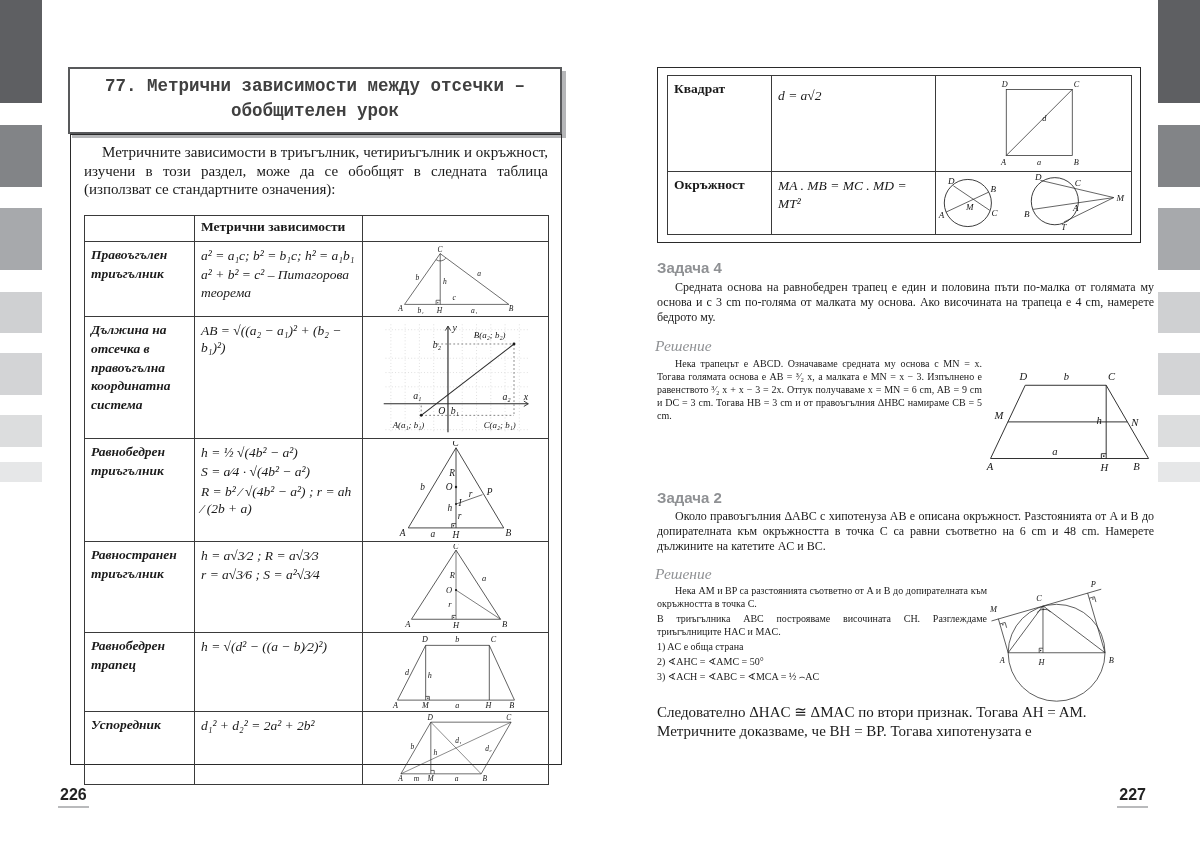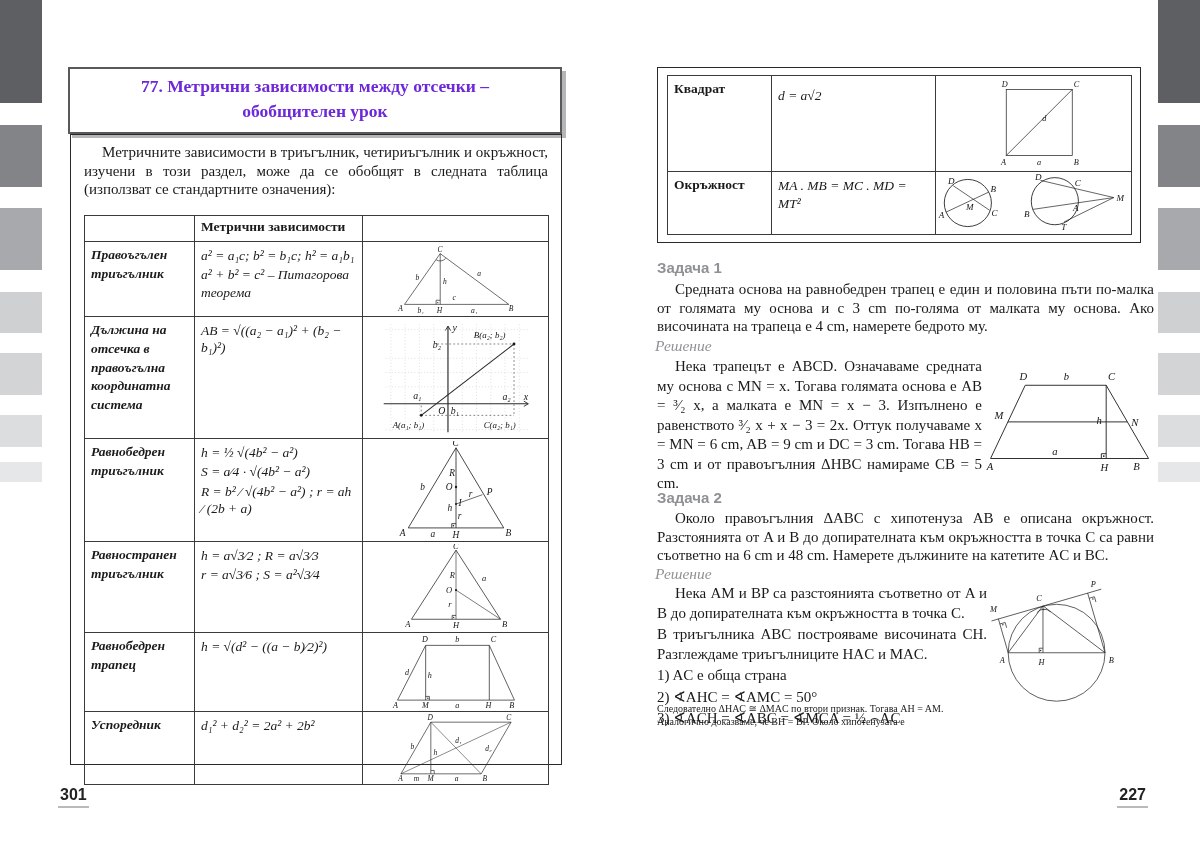--- a/index.html
+++ b/index.html
@@ -14,22 +14,22 @@
   .t3{top:208px;height:62px;background:#a7a9ac;}
   .t4{top:292px;height:41px;background:#cfd0d2;}
   .t5{top:353px;height:42px;background:#d3d4d6;}
   .t6{top:415px;height:32px;background:#dcddde;}
   .t7{top:462px;height:20px;background:#e6e7e8;}
 
   
   .title-box{position:absolute;left:68px;top:67px;width:494px;box-sizing:border-box;
     border:2px solid #58595b;box-shadow:4px 4px 0 #b5b6b8;background:#fff;
     text-align:center;padding:5px 8px 7px;}
-  .title-box div{font-family:Liberation Serif, serif;font-weight:bold;
-    font-size:17.5px;line-height:1.45;color:#6d28d9;}
+  .title-box div{font-family:Liberation Mono, monospace;font-weight:bold;
+    font-size:17.5px;line-height:1.45;color:#404040;}
   .content-box{position:absolute;left:70px;top:134px;width:492px;height:631px;
     box-sizing:border-box;border:1.8px solid #2a2a2a;padding:8px 13px;}
   .intro{font-size:15px;line-height:1.24;text-align:justify;text-indent:18px;margin:0 0 16px;}
   table.mt{border-collapse:collapse;width:100%;table-layout:fixed;}
   table.mt td{border:1.2px solid #3a3a3a;padding:3px 6px;vertical-align:top;box-sizing:border-box;}
   table.mt .c1{width:110px;font-style:italic;} table.mt .c2{width:168px;} table.mt .c3{width:186px;text-align:center;vertical-align:middle;padding:2px;}
   .rname{font-weight:bold;font-size:13.5px;line-height:1.25;}
   .rhead{font-weight:bold;font-size:13.5px;}
   .fline{font-style:italic;font-size:13.5px;line-height:1.3;margin:2px 0;}
 
@@ -37,26 +37,26 @@
   .rpage{position:absolute;left:655px;top:0;width:500px;height:862px;text-decoration:underline;}
   .rtable-box{position:absolute;left:2px;top:67px;width:484px;box-sizing:border-box;
     border:1.8px solid #2a2a2a;padding:7px 9px;}
   table.rt2{border-collapse:collapse;width:100%;table-layout:fixed;}
   table.rt2 td{border:1.2px solid #3a3a3a;padding:3px 6px;vertical-align:top;box-sizing:border-box;}
   table.rt2 .c1{width:104px;} table.rt2 .c2{width:164px;margin-left:32px;} table.rt2 .c3{width:196px;text-align:center;vertical-align:middle;padding:2px;}
 
   .zheading{position:absolute;font-family:"Liberation Sans",sans-serif;font-weight:bold;
     font-size:15px;color:#8f9194;}
   .rheading{position:absolute;font-style:italic;font-size:15.5px;color:#8f9194;}
-  .ptext{position:absolute;font-size:15px;line-height:1.24;text-align:justify;}
+  .ptext{position:absolute;font-size:12px;line-height:1.24;text-align:justify;}
   .indent{text-indent:18px;}
-  .solcol{position:absolute;font-size:15px;line-height:1.3;text-align:justify;}
+  .solcol{position:absolute;font-size:10px;line-height:1.3;text-align:justify;}
   .solline{margin:0 0 2px;}
   .figabs{position:absolute;}
-  .finals{position:absolute;font-size:10px;line-height:1.27;}
+  .finals{position:absolute;font-size:15px;line-height:1.27;}
 
   .pagenum{position:absolute;font-family:"Liberation Sans",sans-serif;font-weight:bold;
     font-size:16px;color:#222;border-bottom:2.5px solid #b9babc;padding:0 2px 2px;}
   .pn-l{left:58px;top:786px;} .pn-r{right:52px;top:786px;}
 
   svg{display:block;margin:0 auto;}
   svg line, svg path, svg circle, svg polyline, svg rect{stroke:#2a2a2a;fill:none;stroke-width:1;}
   svg .thin{stroke-width:0.8;}
   svg .dash{stroke-dasharray:2 2.5;stroke-width:0.8;stroke:#555;}
   svg .grid{stroke:#bfbfbf;stroke-width:0.6;stroke-dasharray:1 2.6;}
@@ -289,21 +289,21 @@
             <text x="43" y="99">M</text>
             <text x="83" y="98">a</text>
             <text x="124" y="98">B</text>
           </svg>
         </td>
       </tr>
     </tbody>
       </table>
   </div>
 
-  <div class="pagenum pn-l">301</div>
+  <div class="pagenum pn-l">226</div>
 
   <div class="rpage">
 
     <div class="rtable-box">
       <table class="rt2">
 
         <tbody>
             <tr style="height:96px;">
           <td class="c1"><span class="rname">Квадрат</span></td>
           <td class="c2">
@@ -348,21 +348,21 @@
               <text class="sm" x="94" y="47">B</text>
               <text class="sm" x="148" y="41">A</text>
               <text class="sm" x="135" y="62">T</text>
             </svg>
           </td>
         </tr>
       </tbody>
         </table>
     </div>
 
-    <div class="zheading" style="left:2px;top:259px;">Задача 1</div>
+    <div class="zheading" style="left:2px;top:259px;">Задача 4</div>
     <div class="ptext indent" style="left:2px;top:280px;width:497px;">Средната основа на равнобедрен трапец е един и половина пъти по-малка от голямата му основа и с 3 cm по-голяма от малката му основа. Ако височината на трапеца е 4 cm, намерете бедрото му.</div>
     <div class="rheading" style="left:0px;top:337px;">Решение</div>
     <div class="solcol indent" style="left:2px;top:357px;width:325px;">Нека трапецът е ABCD. Означаваме средната му основа с MN = x. Тогава голямата основа е AB = ³⁄₂ x, а малката е MN = x − 3. Изпълнено е равенството ³⁄₂ x + x − 3 = 2x. Оттук получаваме x = MN = 6 cm, AB = 9 cm и DC = 3 cm. Тогава HB = 3 cm и от правоъгълния ΔHBC намираме CB = 5 cm.</div>
 
     <div class="figabs" style="left:330px;top:366px;">
       <svg width="172" height="106" viewBox="0 0 175 110">
         <polyline points="4,96 40,20 124,20 168,96 4,96"></polyline>
         <line x1="22" y1="58" x2="146" y2="58"></line>
         <line x1="124" y1="20" x2="124" y2="96"></line>
         <polyline points="119,96 119,91 124,91"></polyline>
@@ -413,19 +413,19 @@
         <text x="61" y="43">C</text>
         <text x="0" y="58">M</text>
         <text x="13" y="126">A</text>
         <text x="64" y="128">H</text>
         <text x="157" y="125">B</text>
       </svg>
     </div>
 
     <div class="finals" style="left:2px;top:703px;width:497px;">
       <div>Следователно ΔHAC ≅ ΔMAC по втори признак. Тогава AH = AM.</div>
-      <div>Аналогично доказваме, че BH = BP. Около хипотенузата е</div>
+      <div>Метричните доказваме, че BH = BP. Тогава хипотенузата е</div>
     </div>
   </div>
 
   <div class="pagenum pn-r">227</div>
 
 </div>
 
 </body></html>

